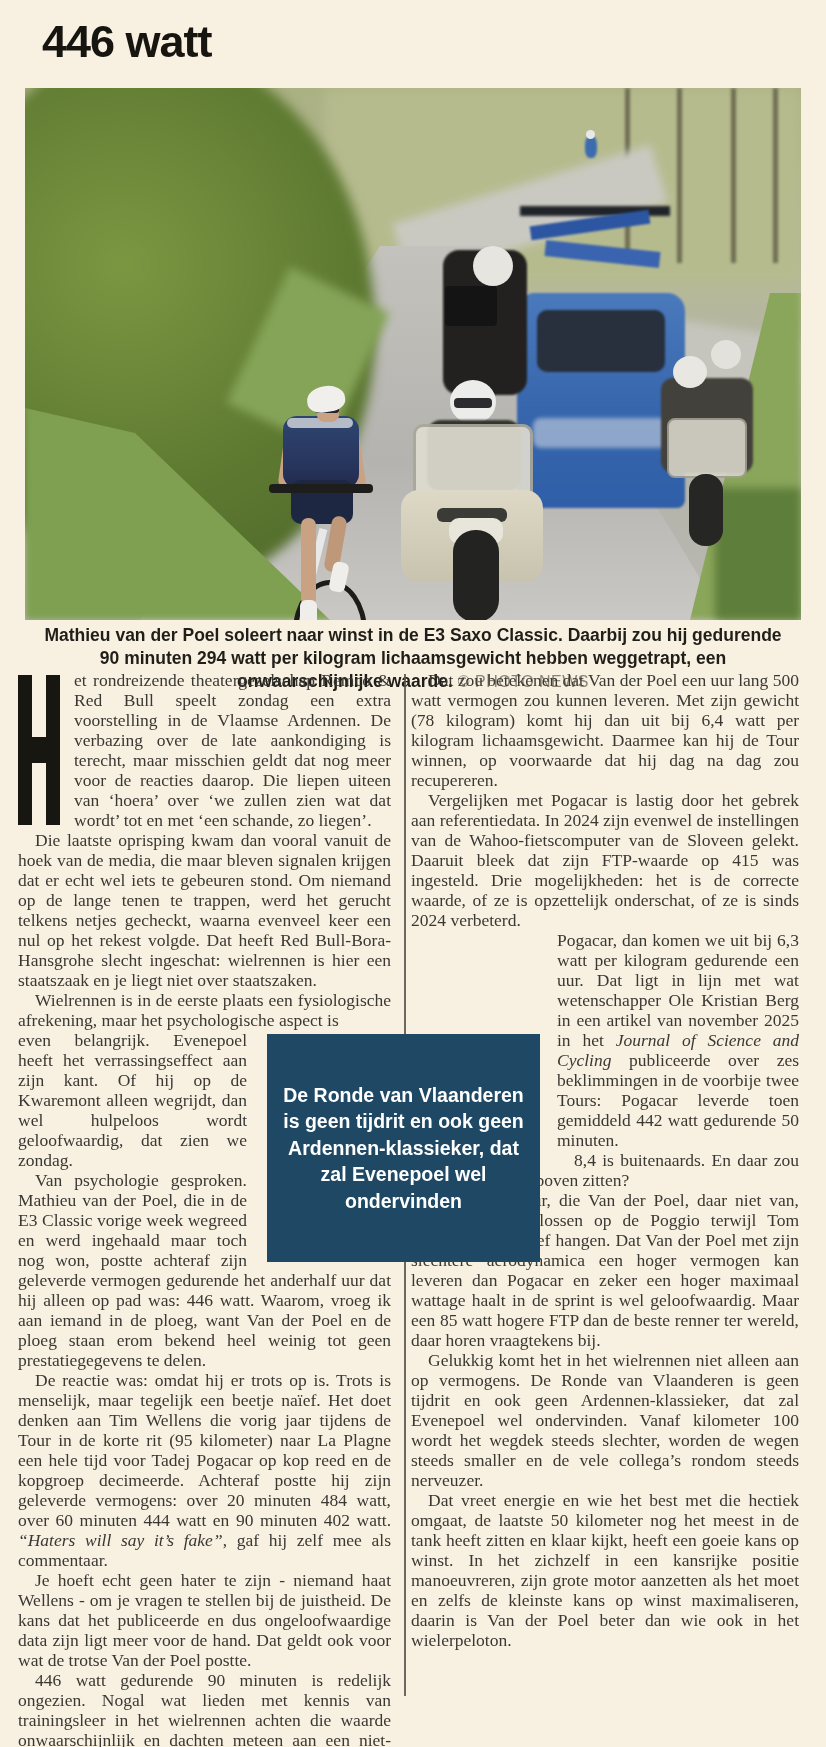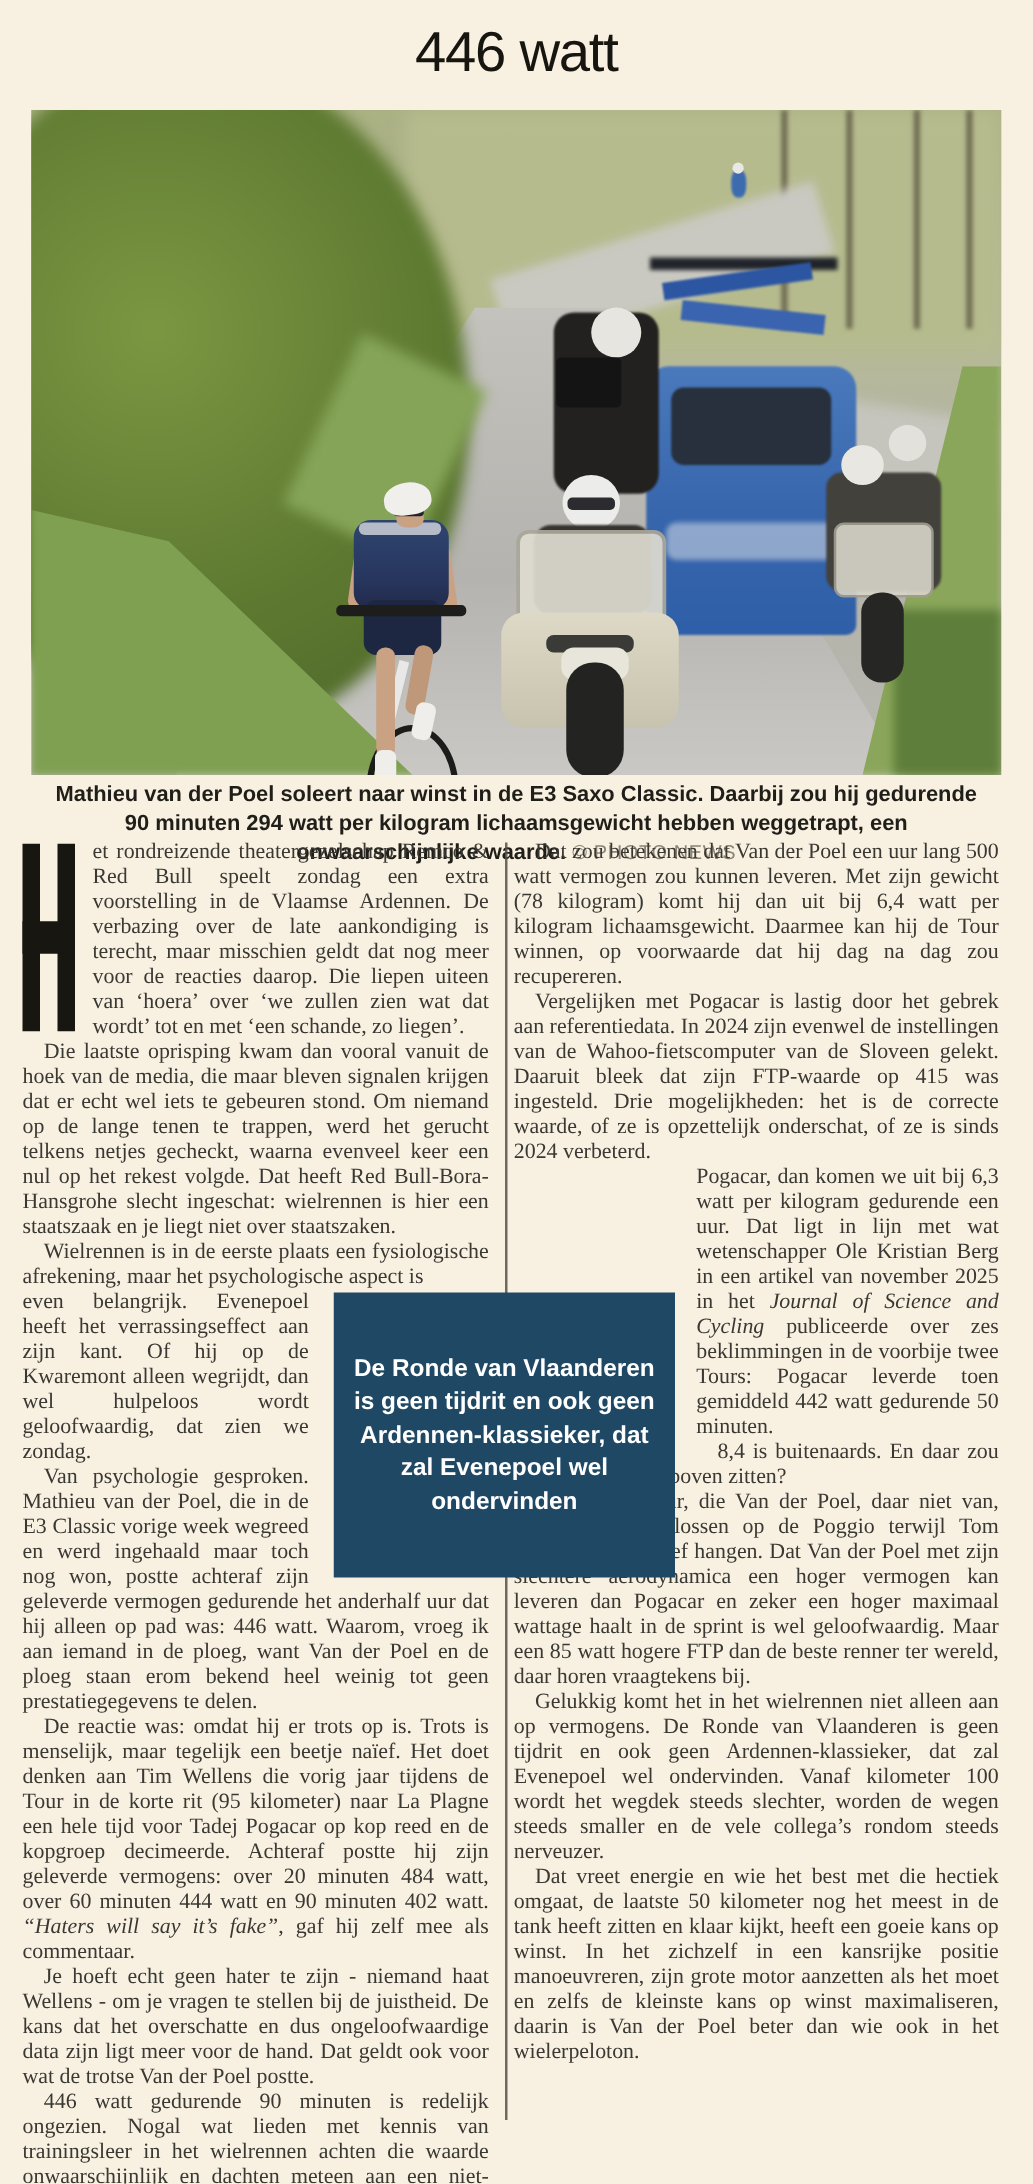--- a/index.html
+++ b/index.html
@@ -4,23 +4,23 @@
 <style>
   :root{
     --page-bg:#f8f1e2; --text:#3a3833; --heading:#17150f;
     --quote-bg:#1f4864; --quote-text:#ffffff; --credit:#8b8475; --divider:#55514a;
   }
   *{margin:0;padding:0;box-sizing:border-box;}
   html,body{background:var(--page-bg,#f8f1e2);}
   .page{position:relative;width:826px;height:1747px;background:var(--page-bg,#f8f1e2);overflow:hidden;
         font-family:"Liberation Serif","DejaVu Serif",serif;color:var(--text,#3a3833);}
   
-  .title{position:absolute;top:16px;left:0;width:100%;text-align:center;
-         font-family:"Liberation Sans","DejaVu Sans",sans-serif;font-weight:400;
-         font-size:45px;line-height:52px;letter-spacing:-1px;color:var(--heading,#17150f);}
+  .title{position:absolute;top:16px;left:0;width:100%;
+         font-family:"Liberation Sans","DejaVu Sans",sans-serif;font-weight:700;
+         font-size:45px;line-height:52px;letter-spacing:-1px;color:var(--heading,#17150f);padding-left:42px;}
   
   .photo{position:absolute;left:25px;top:88px;width:776px;height:532px;overflow:hidden;
          background:linear-gradient(180deg,#aab183 0%,#b6b99a 38%,#b3b2a4 52%,#b8b7b2 100%);}
   .ph{position:absolute;}
   .ph-field{left:300px;top:0;width:476px;height:195px;background:#b6bb8e;filter:blur(7px);}
   .ph-bush{left:-70px;top:-40px;width:420px;height:540px;border-radius:45% 55% 50% 50%;
            background:radial-gradient(circle at 40% 40%,#7c9742 0%,#5e7a31 55%,#4c6629 100%);filter:blur(6px);}
   .ph-pole{width:5px;height:175px;top:0;background:#6f6d52;filter:blur(1.5px);}
   .ph-road-far{left:370px;top:95px;width:270px;height:60px;background:#cac9c1;filter:blur(4px);transform:rotate(-17deg);}
   .ph-road-far2{left:560px;top:235px;width:220px;height:70px;background:#c6c5bd;filter:blur(5px);transform:rotate(9deg);}
@@ -186,21 +186,21 @@
           <span class="cross"></span>
           <span class="sr">H</span>
         </span><span><span>et rondreizende theatergezelschap Remco &amp; Red Bull speelt zondag een extra voorstelling in de Vlaamse Ardennen. De verbazing over de late aankondiging is terecht, maar misschien geldt dat nog meer voor de reacties daarop. Die liepen uiteen van ‘hoera’ over ‘we zullen zien wat dat wordt’ tot en met ‘een schande, zo liegen’.</span></span>
       </p>
       <p class="indent"><span>Die laatste oprisping kwam dan vooral vanuit de hoek van de media, die maar bleven signalen krijgen dat er echt wel iets te gebeuren stond. Om niemand op de lange tenen te trappen, werd het gerucht telkens netjes gecheckt, waarna evenveel keer een nul op het rekest volgde. Dat heeft Red Bull-Bora-Hansgrohe slecht ingeschat: wielrennen is hier een staatszaak en je liegt niet over staatszaken.</span></p>
       <p class="indent"><span>Wielrennen is in de eerste plaats een fysiologische afrekening, maar het psychologische aspect is</span></p>
       <div class="spacer-l"></div>
       <p><span>even belangrijk. Evenepoel heeft het verrassingseffect aan zijn kant. Of hij op de Kwaremont alleen wegrijdt, dan wel hulpeloos wordt geloofwaardig, dat zien we zondag.</span></p>
       <p class="indent"><span>Van psychologie gesproken. Mathieu van der Poel, die in de E3 Classic vorige week wegreed en werd ingehaald maar toch nog won, postte achteraf zijn geleverde vermogen gedurende het anderhalf uur dat hij alleen op pad was: 446 watt. Waarom, vroeg ik aan iemand in de ploeg, want Van der Poel en de ploeg staan erom bekend heel weinig tot geen prestatiegegevens te delen.</span></p>
       <p class="indent"><span>De reactie was: omdat hij er trots op is. Trots is menselijk, maar tegelijk een beetje naïef. Het doet denken aan Tim Wellens die vorig jaar tijdens de Tour in de korte rit (95 kilometer) naar La Plagne een hele tijd voor Tadej Pogacar op kop reed en de kopgroep decimeerde. Achteraf postte hij zijn geleverde vermogens: over 20 minuten 484 watt, over 60 minuten 444 watt en 90 minuten 402 watt. </span><i>“Haters will say it’s fake”</i><span>, gaf hij zelf mee als commentaar.</span></p>
-      <p class="indent"><span>Je hoeft echt geen hater te zijn - niemand haat Wellens - om je vragen te stellen bij de juistheid. De kans dat het overschatte en dus ongeloofwaardige data zijn ligt meer voor de hand. Dat geldt ook voor wat de trotse Van der Poel postte.</span></p>
+      <p class="indent"><span>Je hoeft echt geen hater te zijn - niemand haat Wellens - om je vragen te stellen bij de juistheid. De kans dat het publiceerde en dus ongeloofwaardige data zijn ligt meer voor de hand. Dat geldt ook voor wat de trotse Van der Poel postte.</span></p>
       <p class="indent"><span>446 watt gedurende 90 minuten is redelijk ongezien. Nogal wat lieden met kennis van trainingsleer in het wielrennen achten die waarde onwaarschijnlijk en dachten meteen aan een niet-gekalibreerde of manke vermogensmeter.</span></p>
     </div>
 
     <div class="col col-right">
       <p class="indent"><span>Dat zou betekenen dat Van der Poel een uur lang 500 watt vermogen zou kunnen leveren. Met zijn gewicht (78 kilogram) komt hij dan uit bij 6,4 watt per kilogram lichaamsgewicht. Daarmee kan hij de Tour winnen, op voorwaarde dat hij dag na dag zou recupereren.</span></p>
       <p class="indent"><span>Vergelijken met Pogacar is lastig door het gebrek aan referentiedata. In 2024 zijn evenwel de instellingen van de Wahoo-fietscomputer van de Sloveen gelekt. Daaruit bleek dat zijn FTP-waarde op 415 was ingesteld. Drie mogelijkheden: het is de correcte waarde, of ze is opzettelijk onderschat, of ze is sinds 2024 verbeterd.</span></p>
       <div class="spacer-r"></div>
       <p><span>Pogacar, dan komen we uit bij 6,3 watt per kilogram gedurende een uur. Dat ligt in lijn met wat wetenschapper Ole Kristian Berg in een artikel van november 2025 in het </span><i>Journal of Science and Cycling</i><span> publiceerde over zes beklimmingen in de voorbije twee Tours: Pogacar leverde toen gemiddeld 442 watt gedurende 50 minuten.</span></p>
       <p class="indent"><span>8,4 is buitenaards. En daar zou Van der Poel nog boven zitten?</span></p>
       <p><span>Een wereldcoureur, die Van der Poel, daar niet van, maar hij moest lossen op de Poggio terwijl Tom Pidcock eraan bleef hangen. Dat Van der Poel met zijn slechtere aerodynamica een hoger vermogen kan leveren dan Pogacar en zeker een hoger maximaal wattage haalt in de sprint is wel geloofwaardig. Maar een 85 watt hogere FTP dan de beste renner ter wereld, daar horen vraagtekens bij.</span></p>

